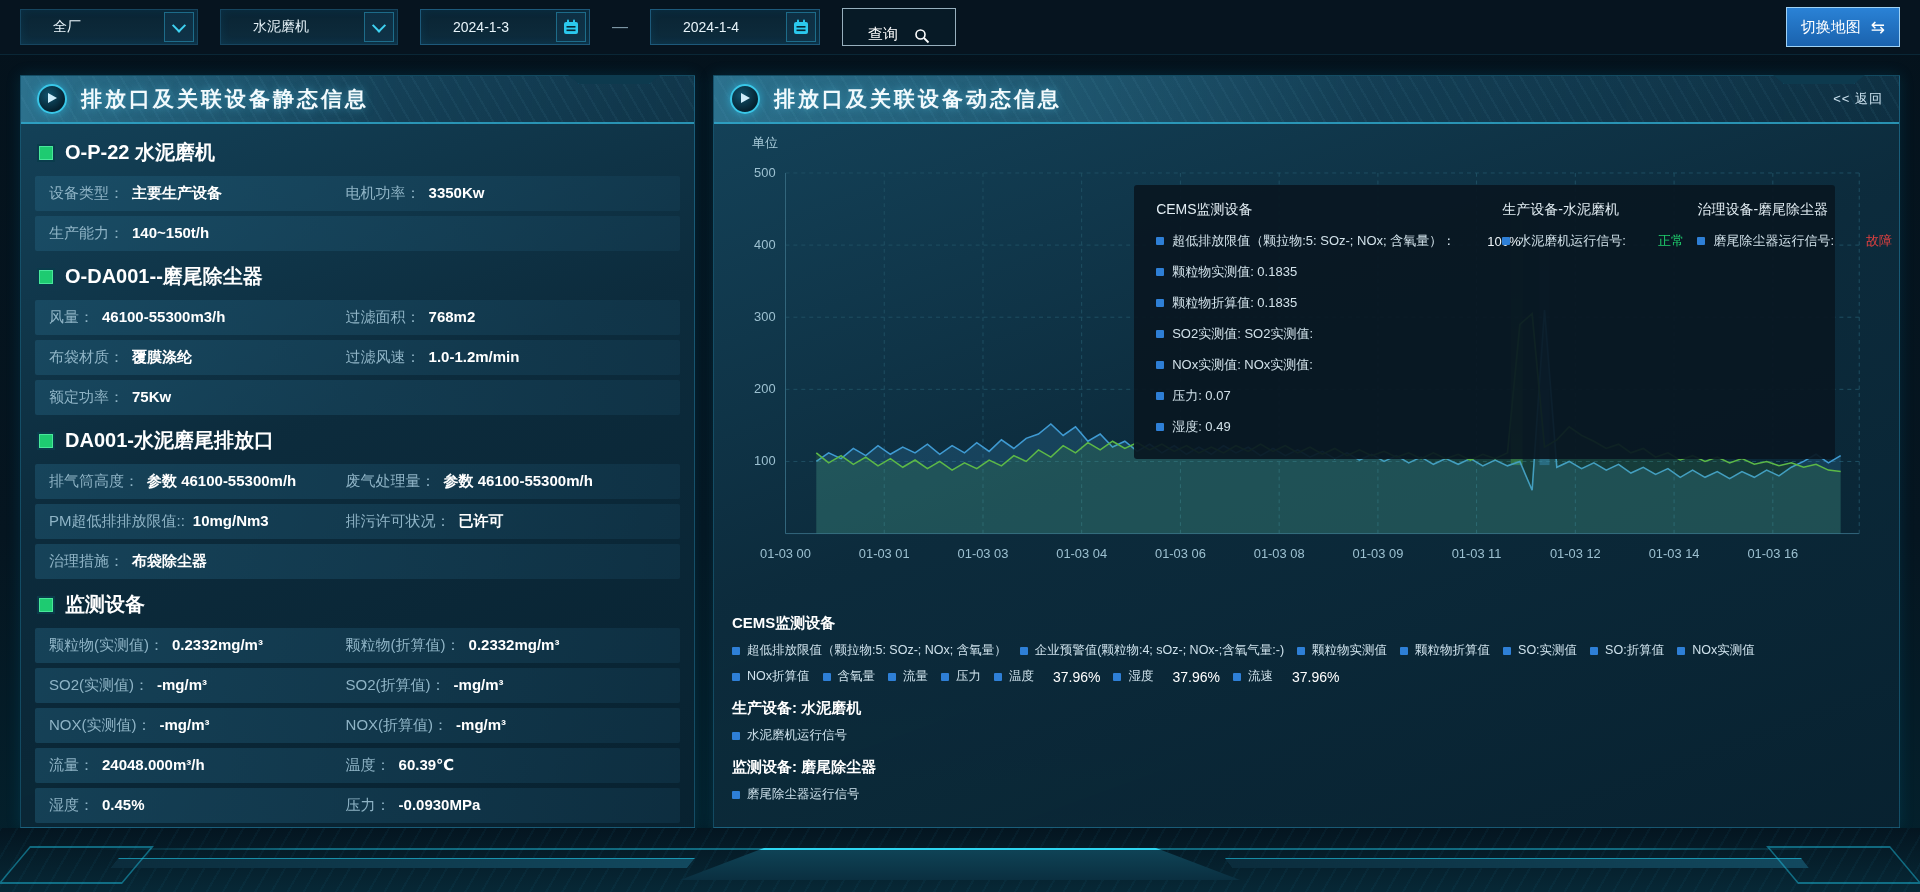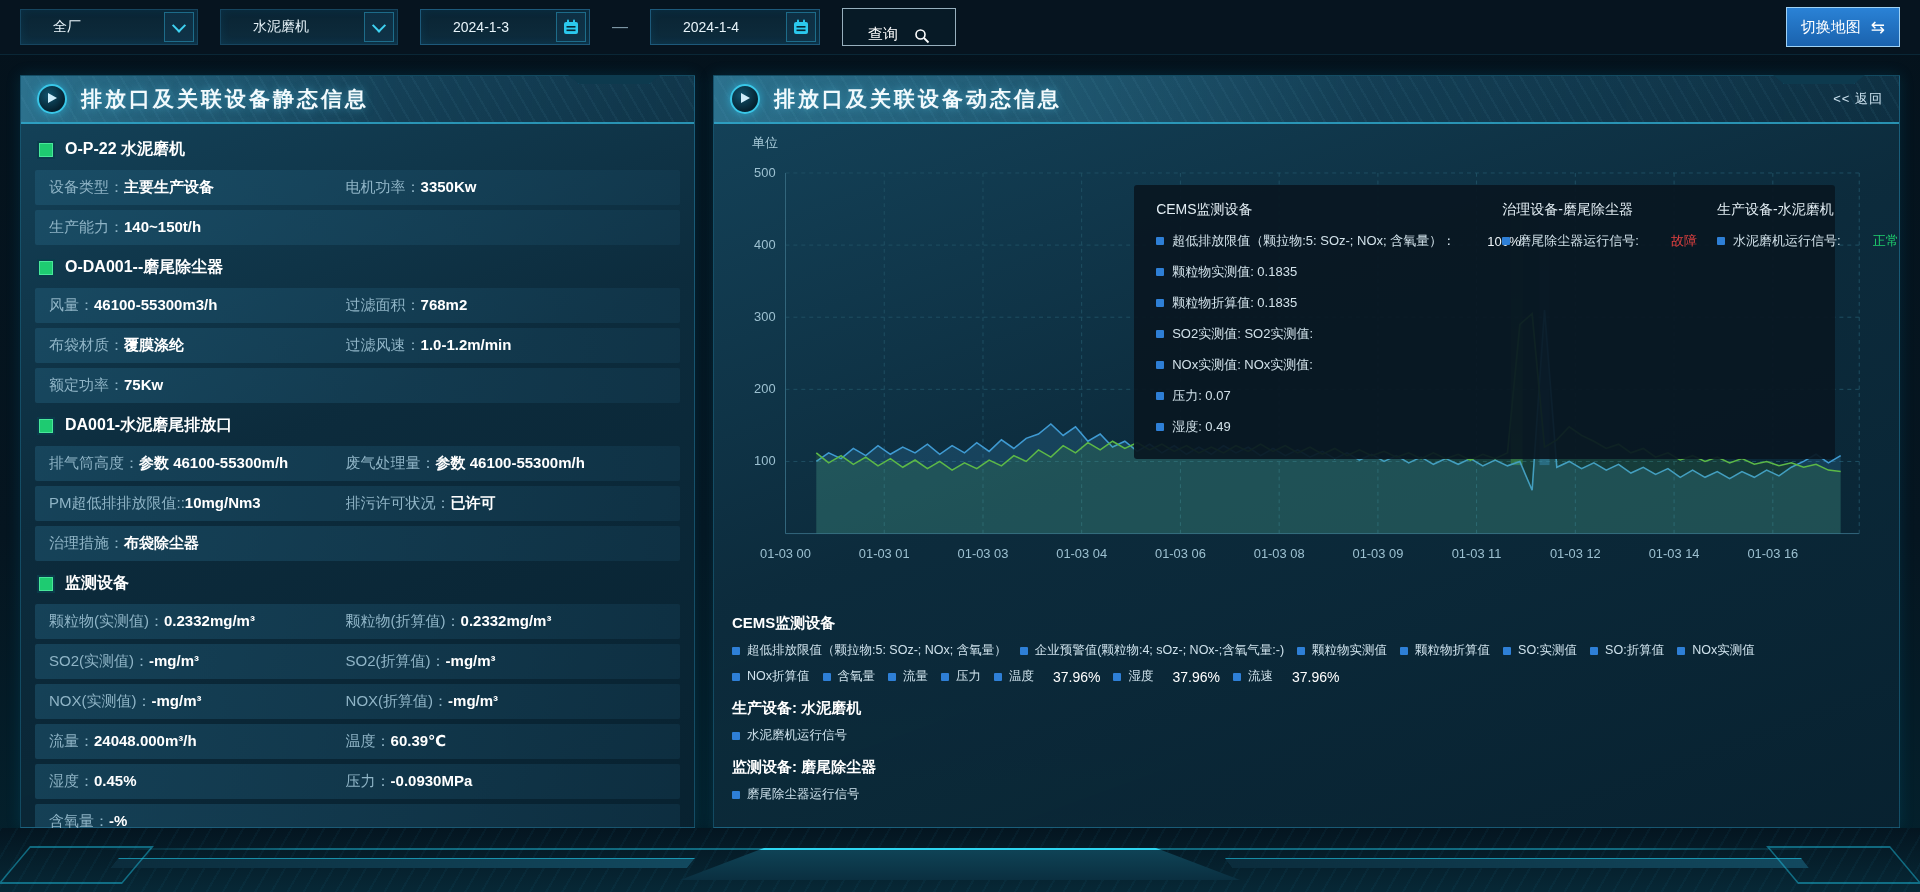--- a/index.html
+++ b/index.html
@@ -50,26 +50,26 @@
     background:radial-gradient(circle at 38% 35%,#11556f,#05212f 70%);
     border:2px solid #39c7e8;box-shadow:0 0 10px rgba(47,195,234,.6);}
   .play-icon i{position:absolute;left:9px;top:7px;border-left:9px solid #cfeefb;
     border-top:5.5px solid transparent;border-bottom:5.5px solid transparent;}
   .back-link{margin-left:auto;font-size:13px;color:#cde3f0;text-decoration:none;letter-spacing:1px;}
   
   .panel-body{padding:8px 14px;}
   .sec-row{display:flex;align-items:center;gap:12px;padding:7px 4px 5px;}
   .bullet{width:12px;height:12px;flex:none;background:#1ecb71;border:1px solid #49e79b;
     box-shadow:0 0 0 2px rgba(10,60,75,.9);}
-  .sec-title{font-size:16px;font-weight:700;color:#fff;}
+  .sec-title{font-size:20px;font-weight:700;color:#fff;}
   .data-row{display:grid;grid-template-columns:47% 53%;align-items:center;
     background:linear-gradient(90deg,rgba(34,95,124,.45),rgba(24,70,95,.32));
     border-radius:2px;padding:8px 0 8px 14px;margin:5px 0;font-size:15px;}
   .data-row.single{grid-template-columns:100%;}
-  .cell{display:flex;align-items:baseline;gap:0;white-space:nowrap;overflow:hidden;}
+  .cell{display:flex;align-items:baseline;gap:8px;white-space:nowrap;overflow:hidden;}
   .lbl{color:#8fb4c6;}
   .val{color:#fff;font-weight:700;}
   
   .right-body{position:relative;padding:4px 18px 0;}
   .unit-label{font-size:13px;color:#a9cbd9;margin:6px 0 0 20px;}
   .chart-wrap{position:relative;height:446px;margin-top:2px;}
   .chart-wrap svg{display:block;width:100%;height:100%;}
   .grid{stroke:#1f5063;stroke-width:1;stroke-dasharray:4 4;}
   .axis{stroke:#35687e;stroke-width:1;fill:none;}
   .tick{fill:#9cc0d0;font-size:13px;}
@@ -406,34 +406,34 @@
             </div>
               <div class="tt-item">
               <i class="marker"></i>
               <span>压力: 0.07</span>
             </div>
               <div class="tt-item">
               <i class="marker"></i>
               <span>湿度: 0.49</span>
             </div>
           </div>
+            <div class="tt-col c1">
+            <div class="tt-title">生产设备-水泥磨机</div>
+              <div class="tt-item">
+              <i class="marker"></i>
+              <span>水泥磨机运行信号:</span>
+                <span class="tt-val" style="color:#1fce6d">正常</span>
+            </div>
+          </div>
             <div class="tt-col c2">
             <div class="tt-title">治理设备-磨尾除尘器</div>
               <div class="tt-item">
               <i class="marker"></i>
               <span>磨尾除尘器运行信号:</span>
                 <span class="tt-val" style="color:#e04040">故障</span>
-            </div>
-          </div>
-            <div class="tt-col c1">
-            <div class="tt-title">生产设备-水泥磨机</div>
-              <div class="tt-item">
-              <i class="marker"></i>
-              <span>水泥磨机运行信号:</span>
-                <span class="tt-val" style="color:#1fce6d">正常</span>
             </div>
           </div>
           </div>
       </div>
       <div id="legends">
           <div class="lg-title">CEMS监测设备</div>
           <div class="lg-row">
             <span class="lg-item">
          <i class="marker"></i>
          <span>超低排放限值（颗拉物:5: SOz-; NOx; 含氧量）</span>

